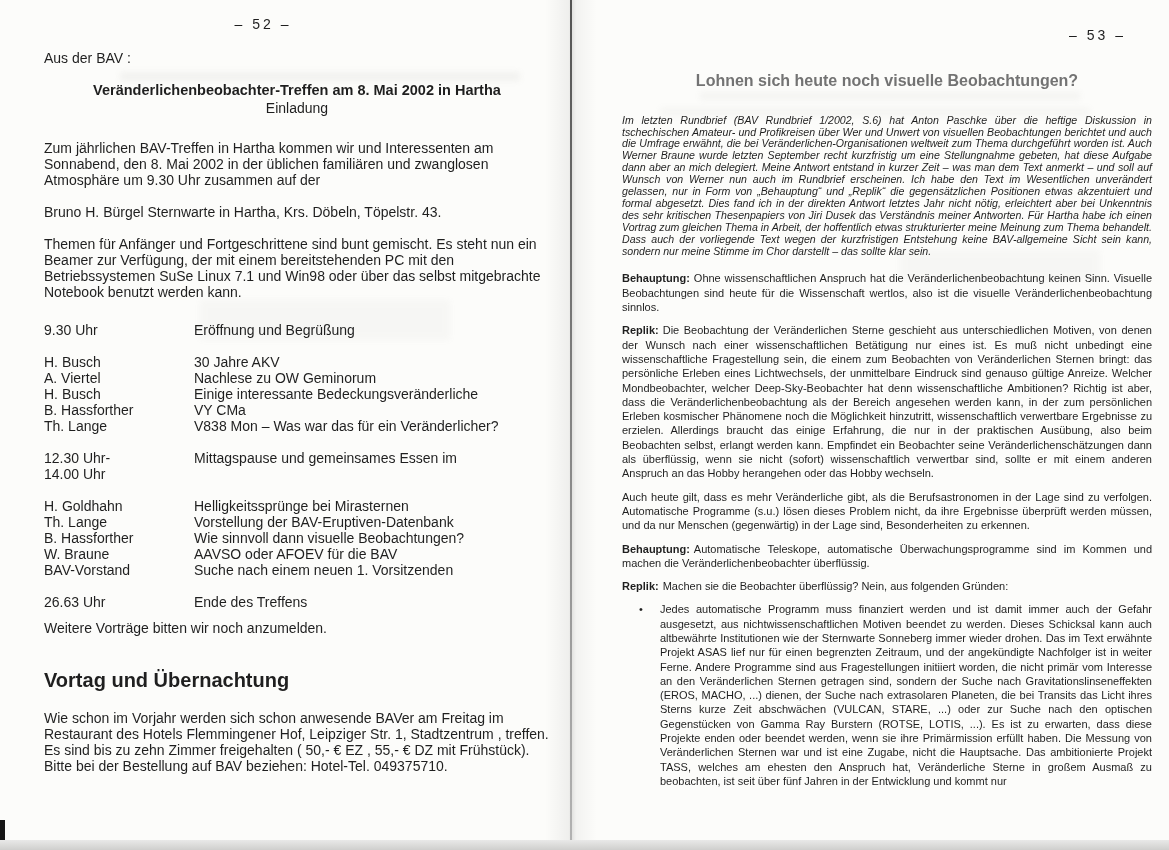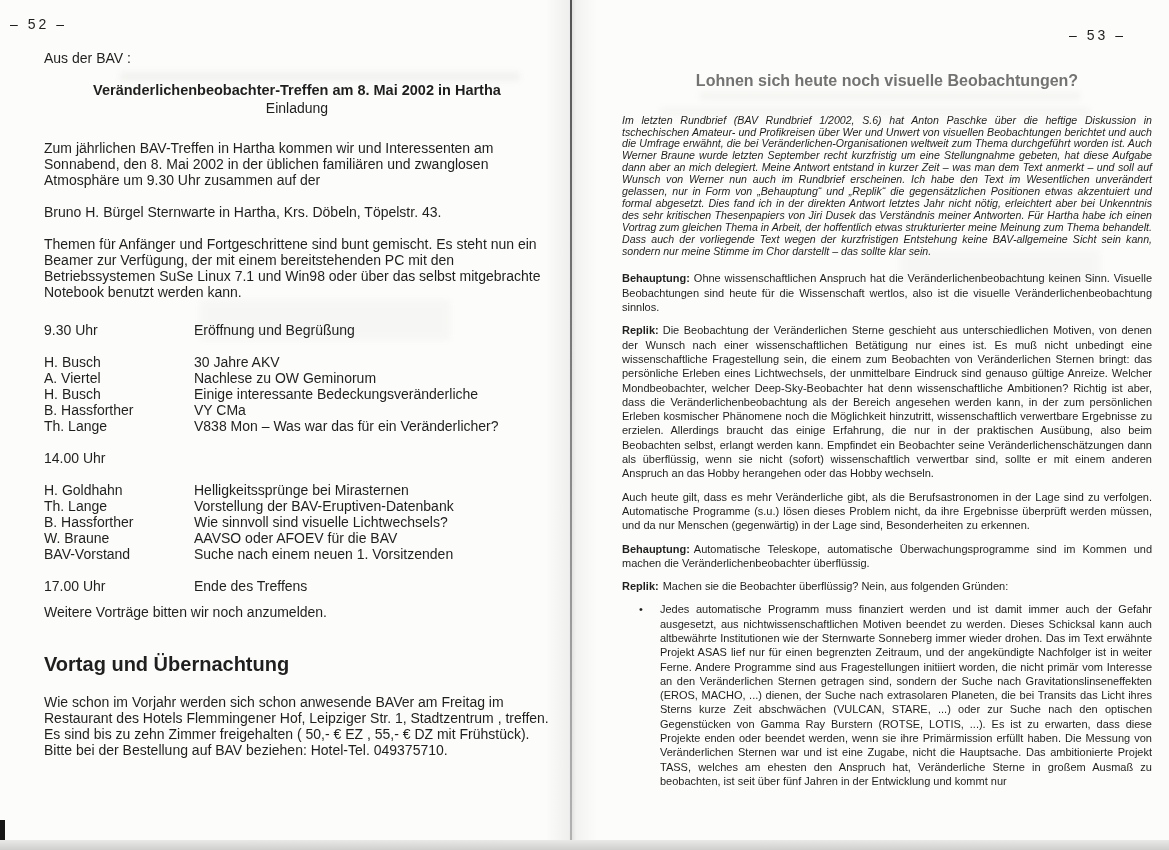--- a/index.html
+++ b/index.html
@@ -34,21 +34,21 @@
   .smudge.s3{left:660px;top:108px;width:430px;height:8px;opacity:.07;}
   .smudge.s4{left:200px;top:300px;width:250px;height:40px;opacity:.05;}
   .smudge.s5{left:900px;top:250px;width:200px;height:30px;opacity:.05;}
 
   
   .page-left{
     position:absolute;left:44px;top:16px;width:506px;
     font-size:14px;line-height:16px;
   }
   .page-left .pnum{
-    text-align:left;letter-spacing:3px;position:relative;left:-34px;
+    text-align:center;letter-spacing:3px;position:relative;left:-34px;
     margin-bottom:18px;font-size:14px;
   }
   .kicker{margin-bottom:16px;}
   .event-title{font-weight:bold;text-align:center;font-size:14.5px;margin:0 0 2px 0;}
   .event-subtitle{text-align:center;margin:0 0 24px 0;}
   .para{margin:0 0 16px 0;}
   .venue{margin:0 0 16px 0;}
   .desc{margin:0 0 22px 0;}
   .schedule{margin:0 0 10px 0;}
   .row{display:flex;}
@@ -122,45 +122,49 @@
       <span class="c2">Einige interessante Bedeckungsveränderliche</span>
     </div>
     <div class="row">
       <span class="c1">B. Hassforther</span>
       <span class="c2">VY CMa</span>
     </div>
     <div class="row gap">
       <span class="c1">Th. Lange</span>
       <span class="c2">V838 Mon – Was war das für ein Veränderlicher?</span>
     </div>
+    <div class="row">
+      <span class="c1">12.30 Uhr-</span>
+      <span class="c2">Mittagspause und gemeinsames Essen im</span>
+    </div>
     <div class="row gap">
       <span class="c1">14.00 Uhr</span>
     </div>
     <div class="row">
       <span class="c1">H. Goldhahn</span>
       <span class="c2">Helligkeitssprünge bei Mirasternen</span>
     </div>
     <div class="row">
       <span class="c1">Th. Lange</span>
       <span class="c2">Vorstellung der  BAV-Eruptiven-Datenbank</span>
     </div>
     <div class="row">
       <span class="c1">B. Hassforther</span>
-      <span class="c2">Wie sinnvoll sind visuelle Lichtwechsels?</span>
+      <span class="c2">Wie sinnvoll dann visuelle Beobachtungen?</span>
     </div>
     <div class="row">
       <span class="c1">W. Braune</span>
       <span class="c2">AAVSO oder AFOEV für die BAV</span>
     </div>
     <div class="row gap">
       <span class="c1">BAV-Vorstand</span>
       <span class="c2">Suche nach einem neuen 1. Vorsitzenden</span>
     </div>
     <div class="row">
-      <span class="c1">17.00 Uhr</span>
+      <span class="c1">26.63 Uhr</span>
       <span class="c2">Ende des Treffens</span>
     </div>
   </div>
 
   <p class="note">Weitere Vorträge bitten wir noch anzumelden.</p>
   <h2 class="lodging-heading">Vortag und Übernachtung</h2>
   <p class="lodging-text">Wie schon im Vorjahr werden sich schon anwesende BAVer am Freitag im Restaurant des Hotels Flemmingener Hof, Leipziger Str. 1, Stadtzentrum , treffen. Es sind bis zu zehn Zimmer freigehalten ( 50,- € EZ , 55,- €  DZ mit Frühstück). Bitte bei der Bestellung auf BAV beziehen: Hotel-Tel. 049375710.</p>
 </section>
 
 <section class="page-right">

